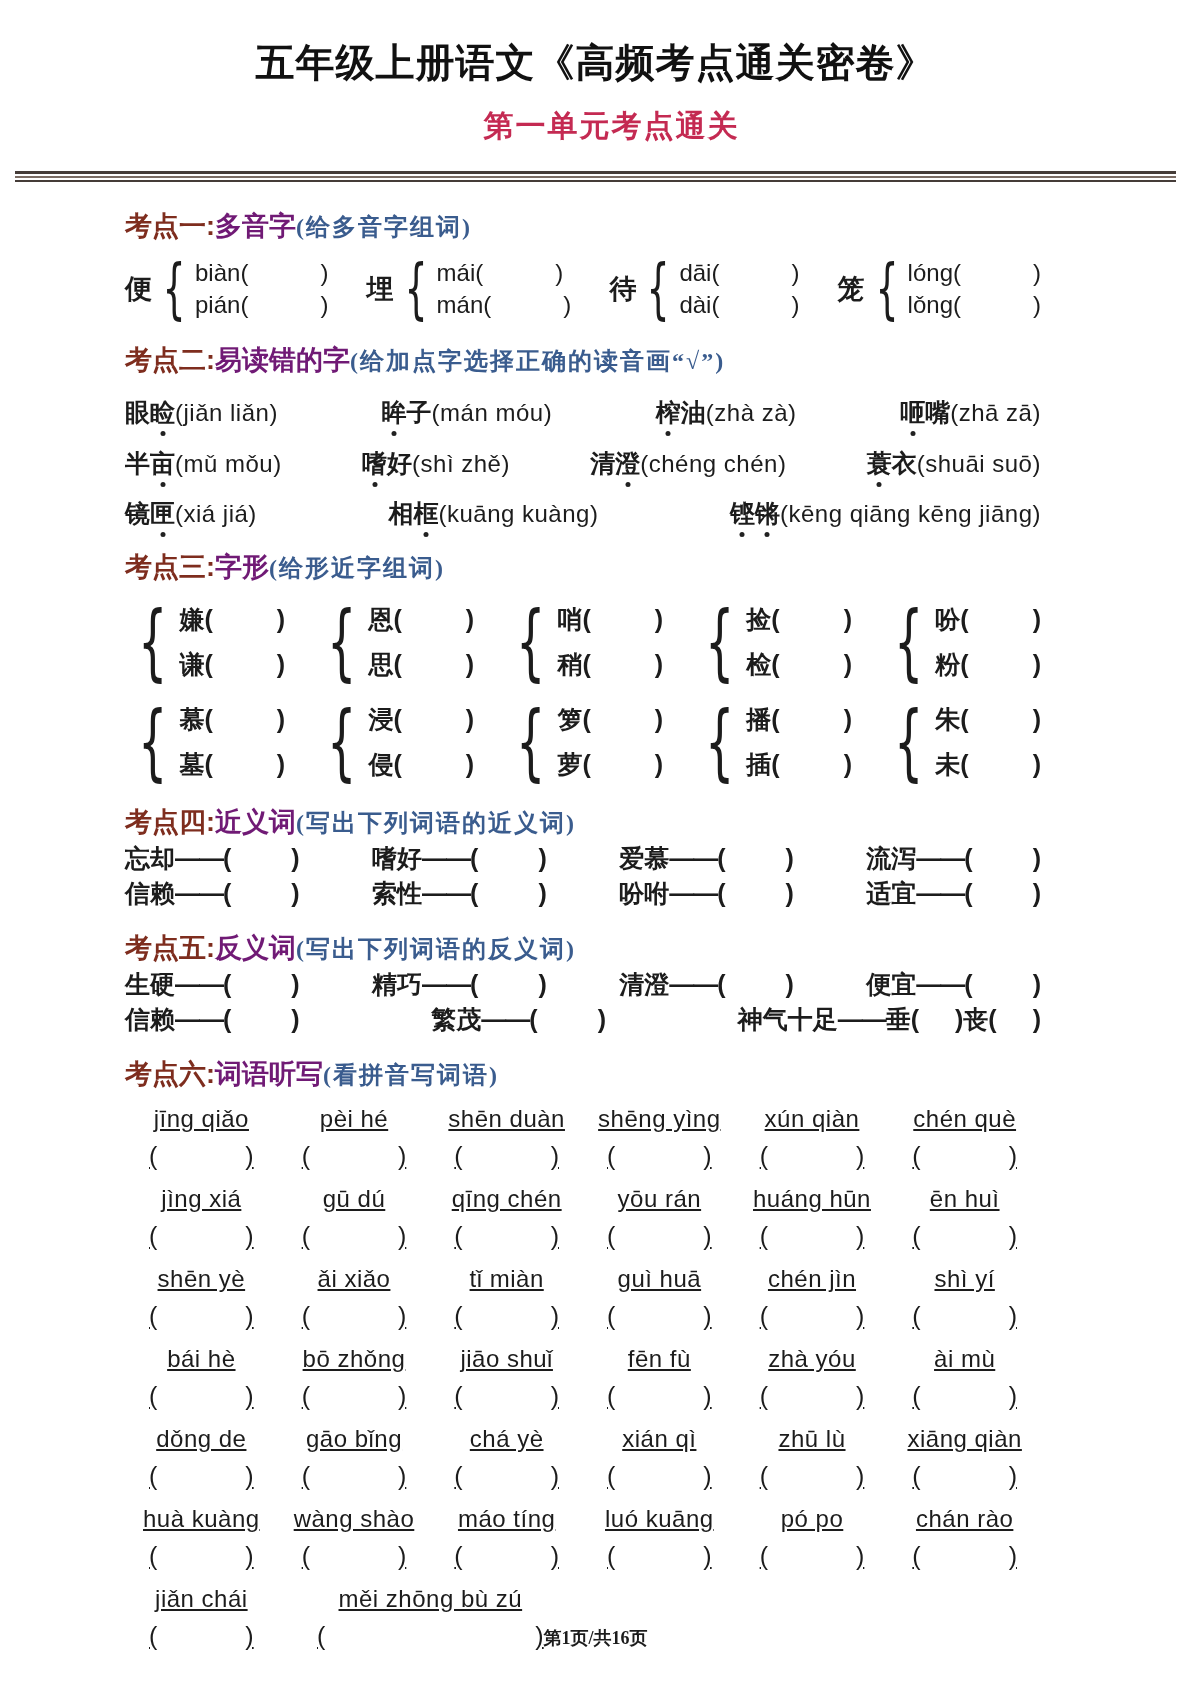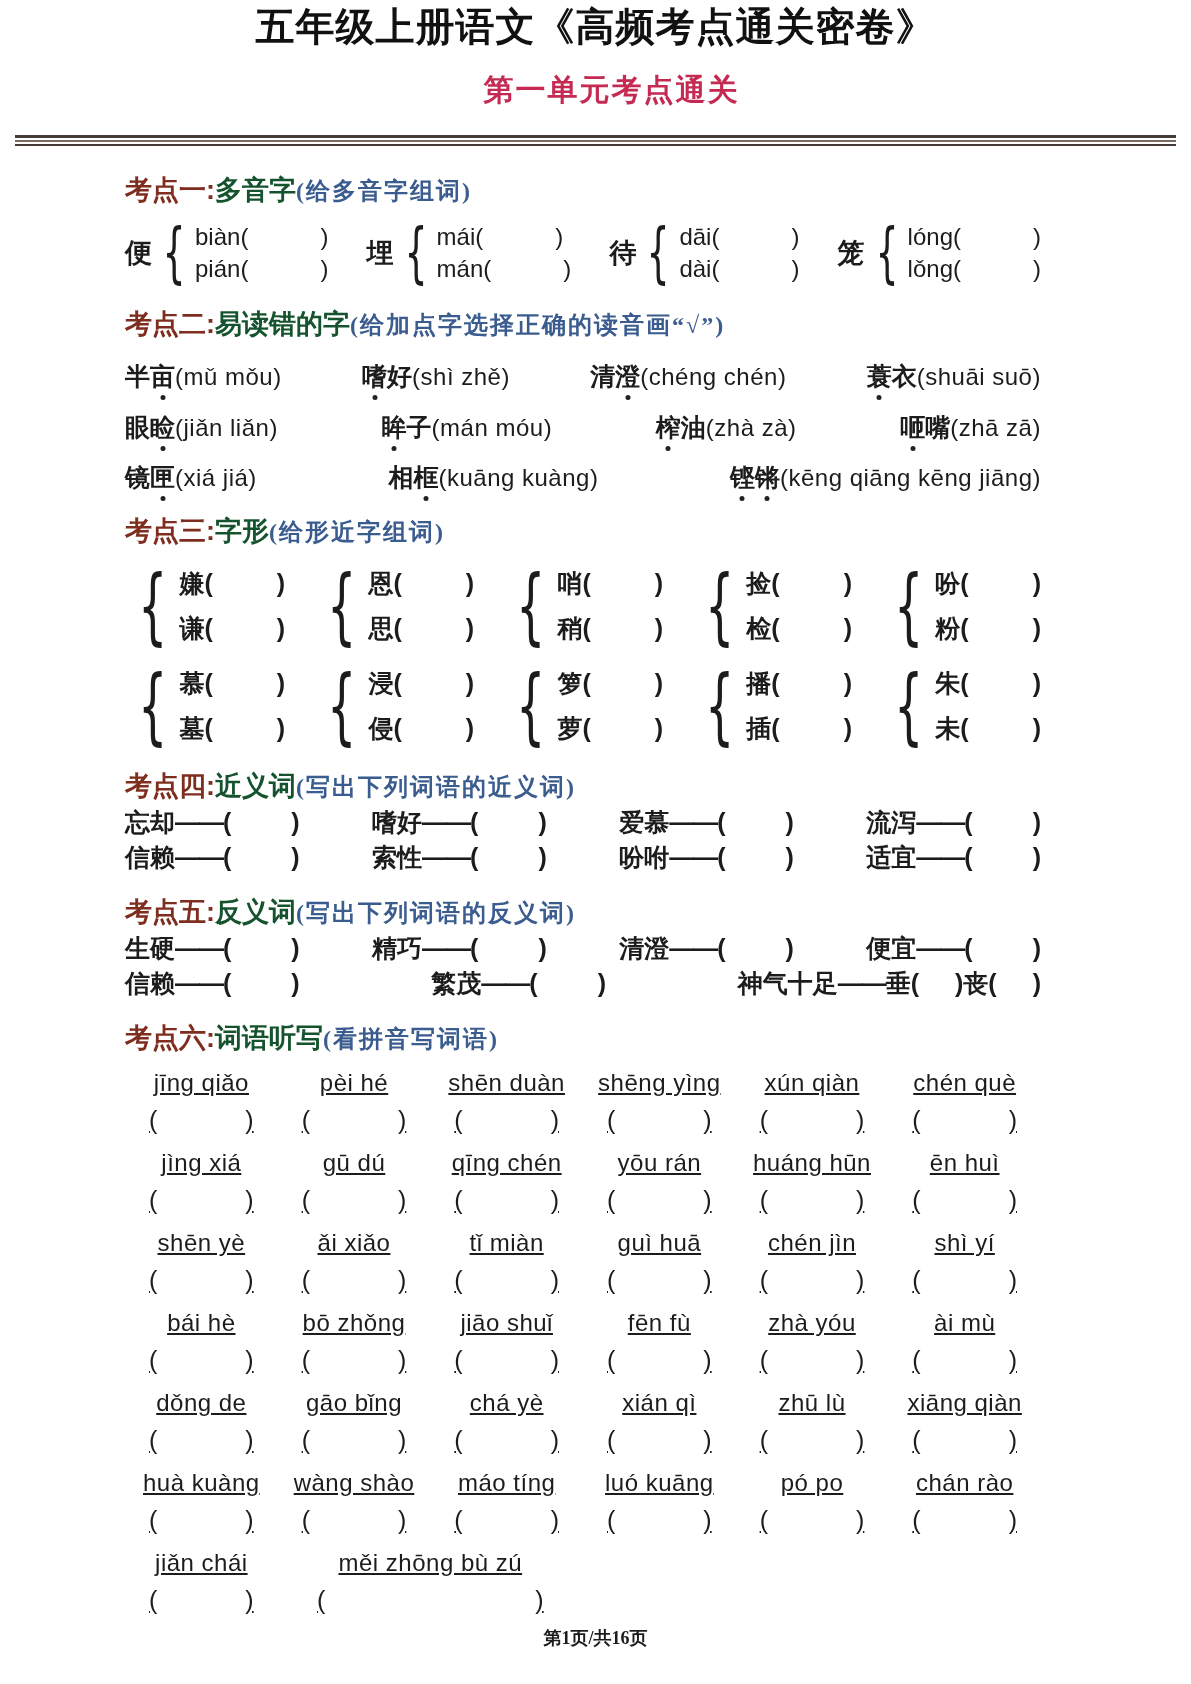--- a/index.html
+++ b/index.html
@@ -2,36 +2,36 @@
 <html><head>
 <meta charset="utf-8">
 <style>
   html,body{margin:0;padding:0;}
   body{
     width:1191px;height:1684px;background:#ffffff;position:relative;
     font-family:"Liberation Sans","DejaVu Sans",sans-serif;color:#1c1c1c;
     overflow:hidden;
   }
   .page-title{
-    text-align:center;font-size:39px;font-weight:bold;
+    text-align:center;padding-top:36px;font-size:39px;font-weight:bold;
     letter-spacing:1px;color:#111;
   }
   .page-subtitle{
     text-align:center;margin-top:16px;font-size:30px;font-weight:bold;
     color:#c42a52;letter-spacing:2px;margin-left:32px;
   }
   .divider{
     margin:24px 15px 0 15px;height:11px;
     background:linear-gradient(#453c38 0 3px,#ffffff 3px 5px,#7a6c64 5px 7px,#ffffff 7px 9px,#453c38 9px 11px);
   }
   .content{padding:6px 150px 0 125px;}
   .section{margin-top:22px;}
   .section-heading{font-size:27px;font-weight:bold;line-height:1.2;margin:0 0 4px 0;}
   .h-label{color:#7e2d1e;}
-  .h-topic{color:#14532d;}
+  .h-topic{color:#701a75;}
   .h-hint{
     color:#3a5c8e;font-family:"Liberation Serif","DejaVu Serif",serif;
     font-size:24px;font-weight:bold;letter-spacing:2px;
   }
   
   .poly-row{display:flex;justify-content:space-between;margin-top:14px;}
   .poly-item{display:flex;align-items:center;}
   .poly-char{font-size:27px;font-weight:bold;}
   .brace{
     display:inline-block;font-size:66px;font-weight:400;line-height:1;
@@ -115,30 +115,30 @@
             <div><span>lǒng(</span><span class="blank b72"></span><span>)</span></div>
           </div>
         </div>
       </div>
   </div>
 
   <div class="section">
     <h2 class="section-heading"><span class="h-label">考点二:</span><span class="h-topic">易读错的字</span><span class="h-hint">(给加点字选择正确的读音画“√”)</span></h2>
     <div id="misread-rows">
         <div class="misread-row">
+          <span class="misread-item"><span class="mr-word"><span>眼</span><span class="dotchar">睑</span></span><span class="mr-py">(jiǎn liǎn)</span></span>
+          <span class="misread-item"><span class="mr-word"><span class="dotchar">眸</span><span>子</span></span><span class="mr-py">(mán móu)</span></span>
+          <span class="misread-item"><span class="mr-word"><span class="dotchar">榨</span><span>油</span></span><span class="mr-py">(zhà zà)</span></span>
+          <span class="misread-item"><span class="mr-word"><span class="dotchar">咂</span><span>嘴</span></span><span class="mr-py">(zhā zā)</span></span>
+        </div>
+        <div class="misread-row">
           <span class="misread-item"><span class="mr-word"><span>半</span><span class="dotchar">亩</span></span><span class="mr-py">(mǔ mǒu)</span></span>
           <span class="misread-item"><span class="mr-word"><span class="dotchar">嗜</span><span>好</span></span><span class="mr-py">(shì zhě)</span></span>
           <span class="misread-item"><span class="mr-word"><span>清</span><span class="dotchar">澄</span></span><span class="mr-py">(chéng chén)</span></span>
           <span class="misread-item"><span class="mr-word"><span class="dotchar">蓑</span><span>衣</span></span><span class="mr-py">(shuāi suō)</span></span>
-        </div>
-        <div class="misread-row">
-          <span class="misread-item"><span class="mr-word"><span>眼</span><span class="dotchar">睑</span></span><span class="mr-py">(jiǎn liǎn)</span></span>
-          <span class="misread-item"><span class="mr-word"><span class="dotchar">眸</span><span>子</span></span><span class="mr-py">(mán móu)</span></span>
-          <span class="misread-item"><span class="mr-word"><span class="dotchar">榨</span><span>油</span></span><span class="mr-py">(zhà zà)</span></span>
-          <span class="misread-item"><span class="mr-word"><span class="dotchar">咂</span><span>嘴</span></span><span class="mr-py">(zhā zā)</span></span>
         </div>
         <div class="misread-row">
           <span class="misread-item"><span class="mr-word"><span>镜</span><span class="dotchar">匣</span></span><span class="mr-py">(xiá jiá)</span></span>
           <span class="misread-item"><span class="mr-word"><span>相</span><span class="dotchar">框</span></span><span class="mr-py">(kuāng kuàng)</span></span>
           <span class="misread-item"><span class="mr-word"><span class="dotchar">铿</span><span class="dotchar">锵</span></span><span class="mr-py">(kēng qiāng  kēng jiāng)</span></span>
         </div>
       </div>
   </div>
 
   <div class="section">

